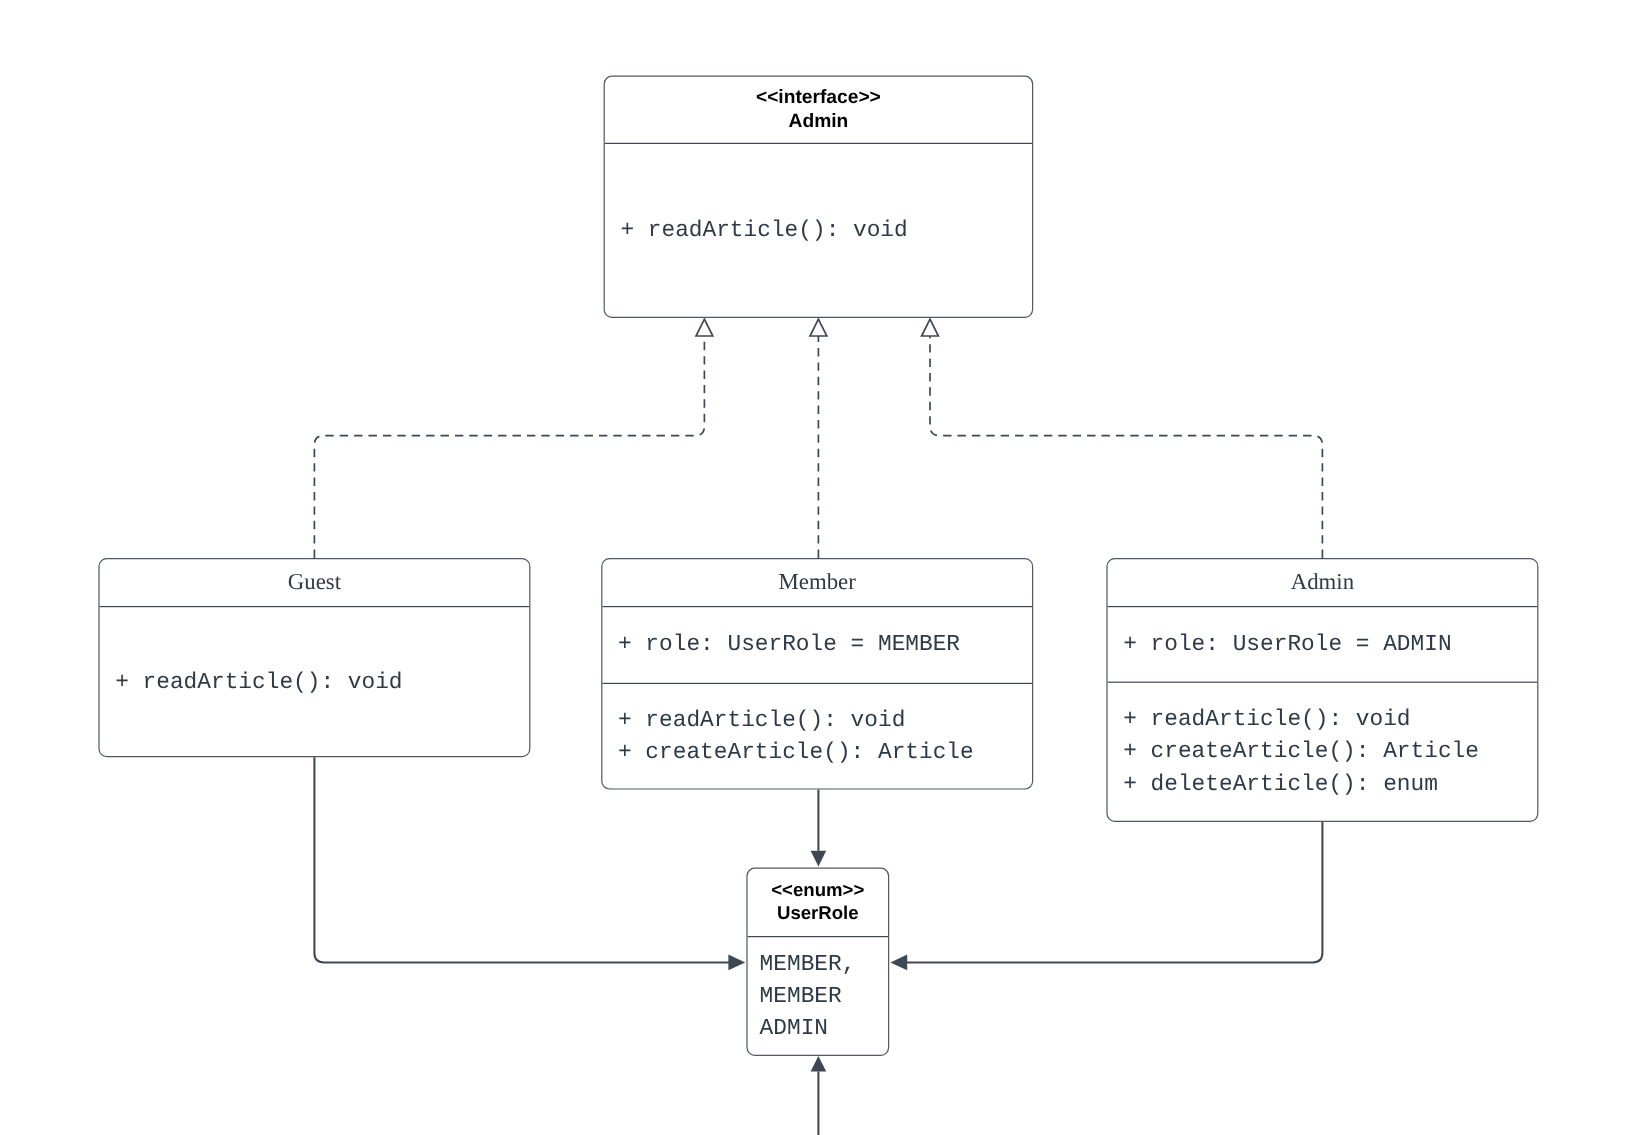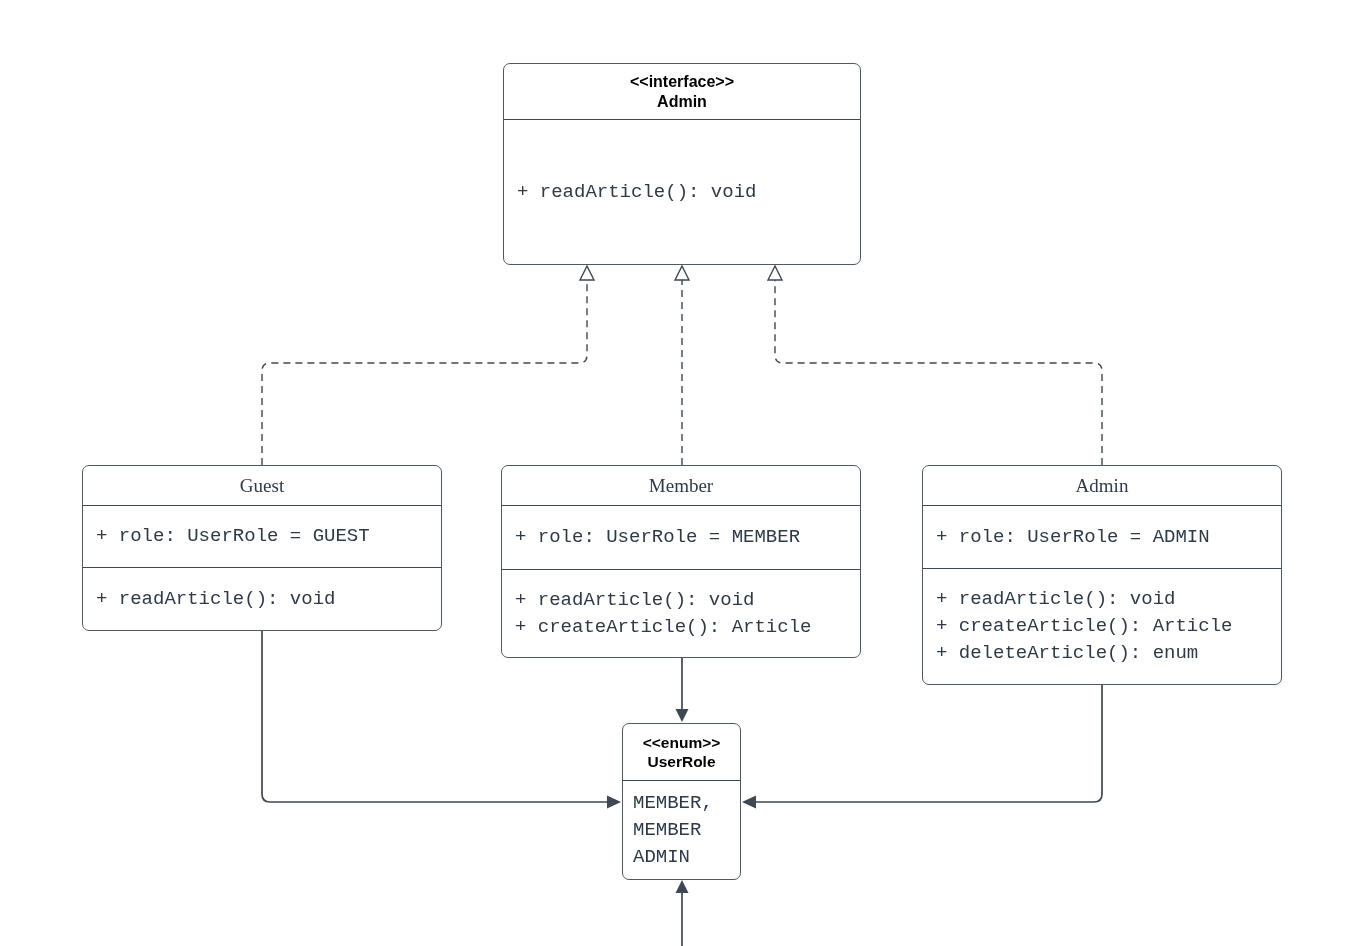--- a/index.html
+++ b/index.html
@@ -119,23 +119,20 @@
       <div>&lt;&lt;interface&gt;&gt;</div>
       <div>Admin</div>
     </div>
     <div class="uml-row member-section serif" style="flex:1 1 auto;">
       <div class="member-line">+ readArticle(): void</div>
     </div>
   </div>
 
   <div class="uml-box" style="left:82px; top:465px; width:360px; height:166px;">
     <div class="uml-row divided class-title serif" style="height:40px;">Guest</div>
-    <div class="uml-row divided member-section serif" style="height:62px;">
-      <div class="member-line">+ role: UserRole = GUEST</div>
-    </div>
     <div class="uml-row member-section serif" style="flex:1 1 auto;">
       <div class="member-line">+ readArticle(): void</div>
     </div>
   </div>
 
   <div class="uml-box" style="left:501px; top:465px; width:360px; height:193px;">
     <div class="uml-row divided class-title serif" style="height:40px;">Member</div>
     <div class="uml-row divided member-section serif" style="height:64px;">
       <div class="member-line">+ role: UserRole = MEMBER</div>
     </div>

